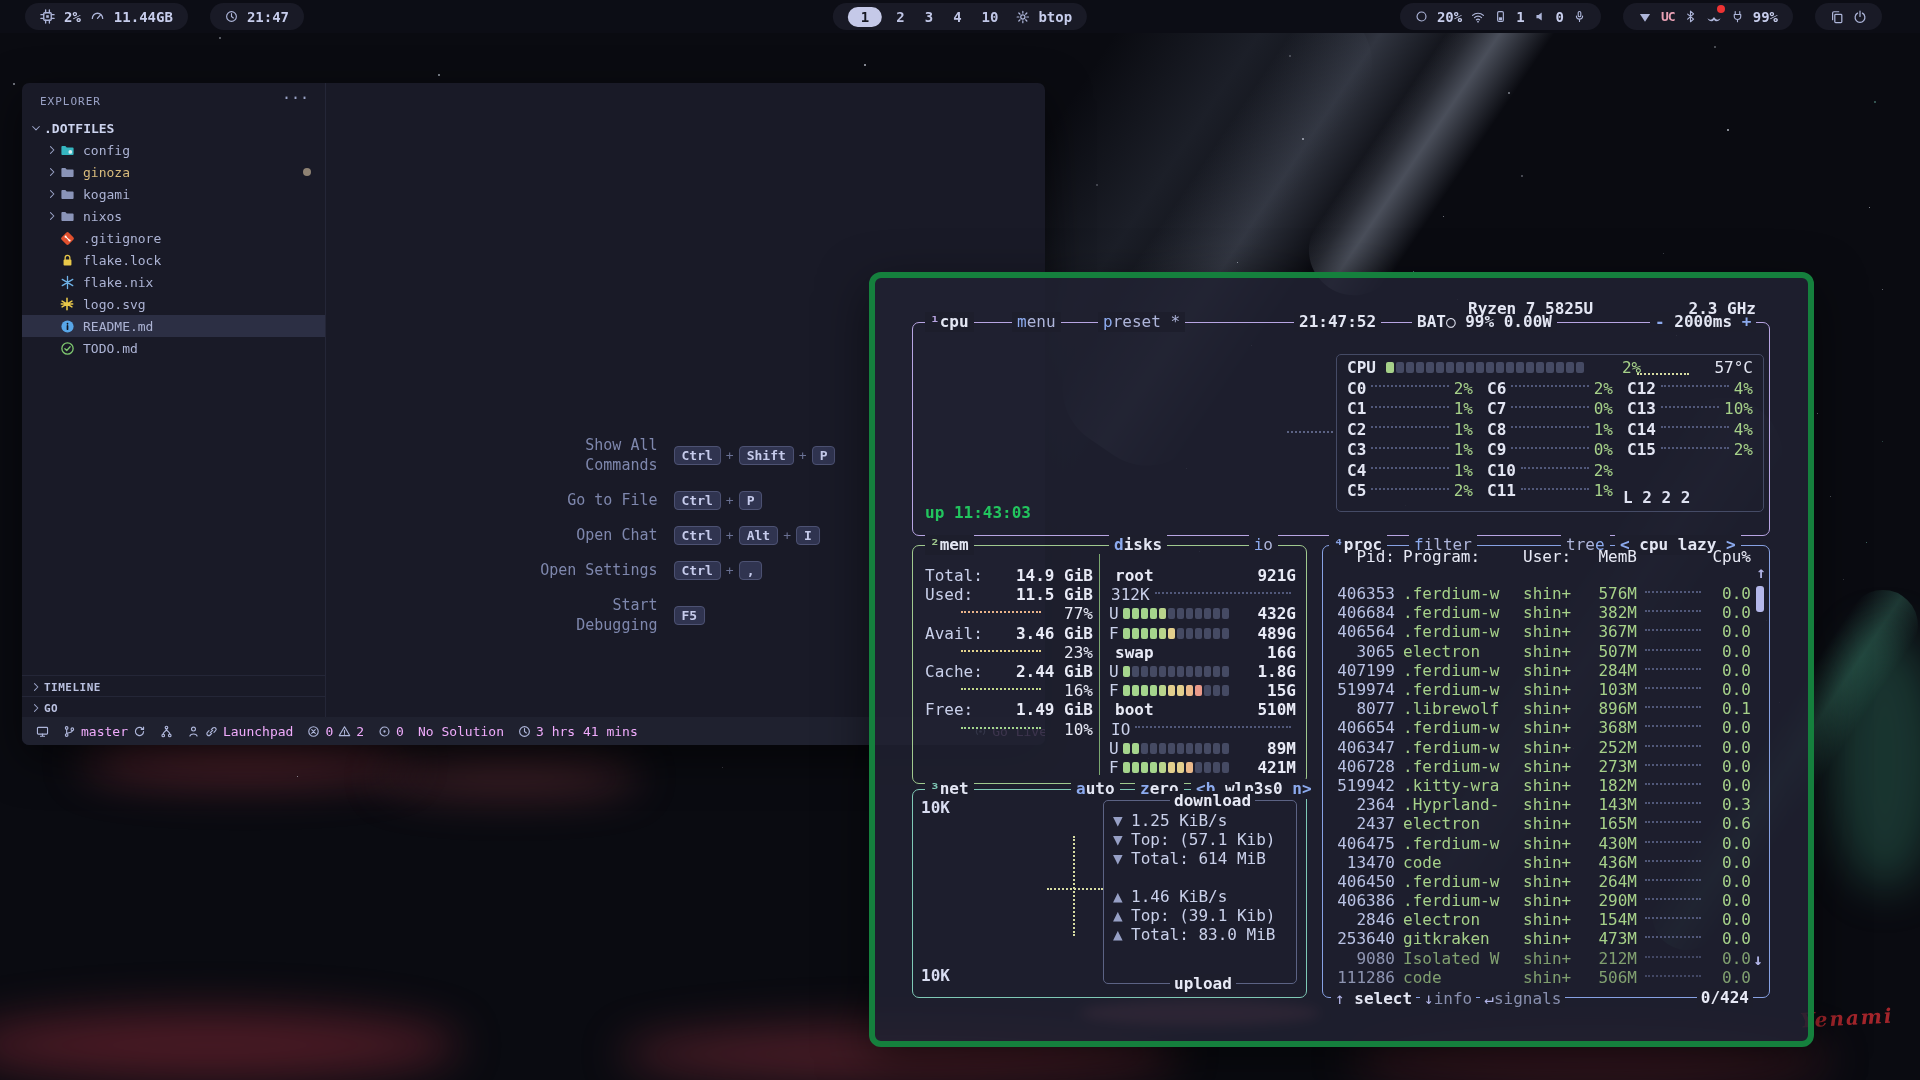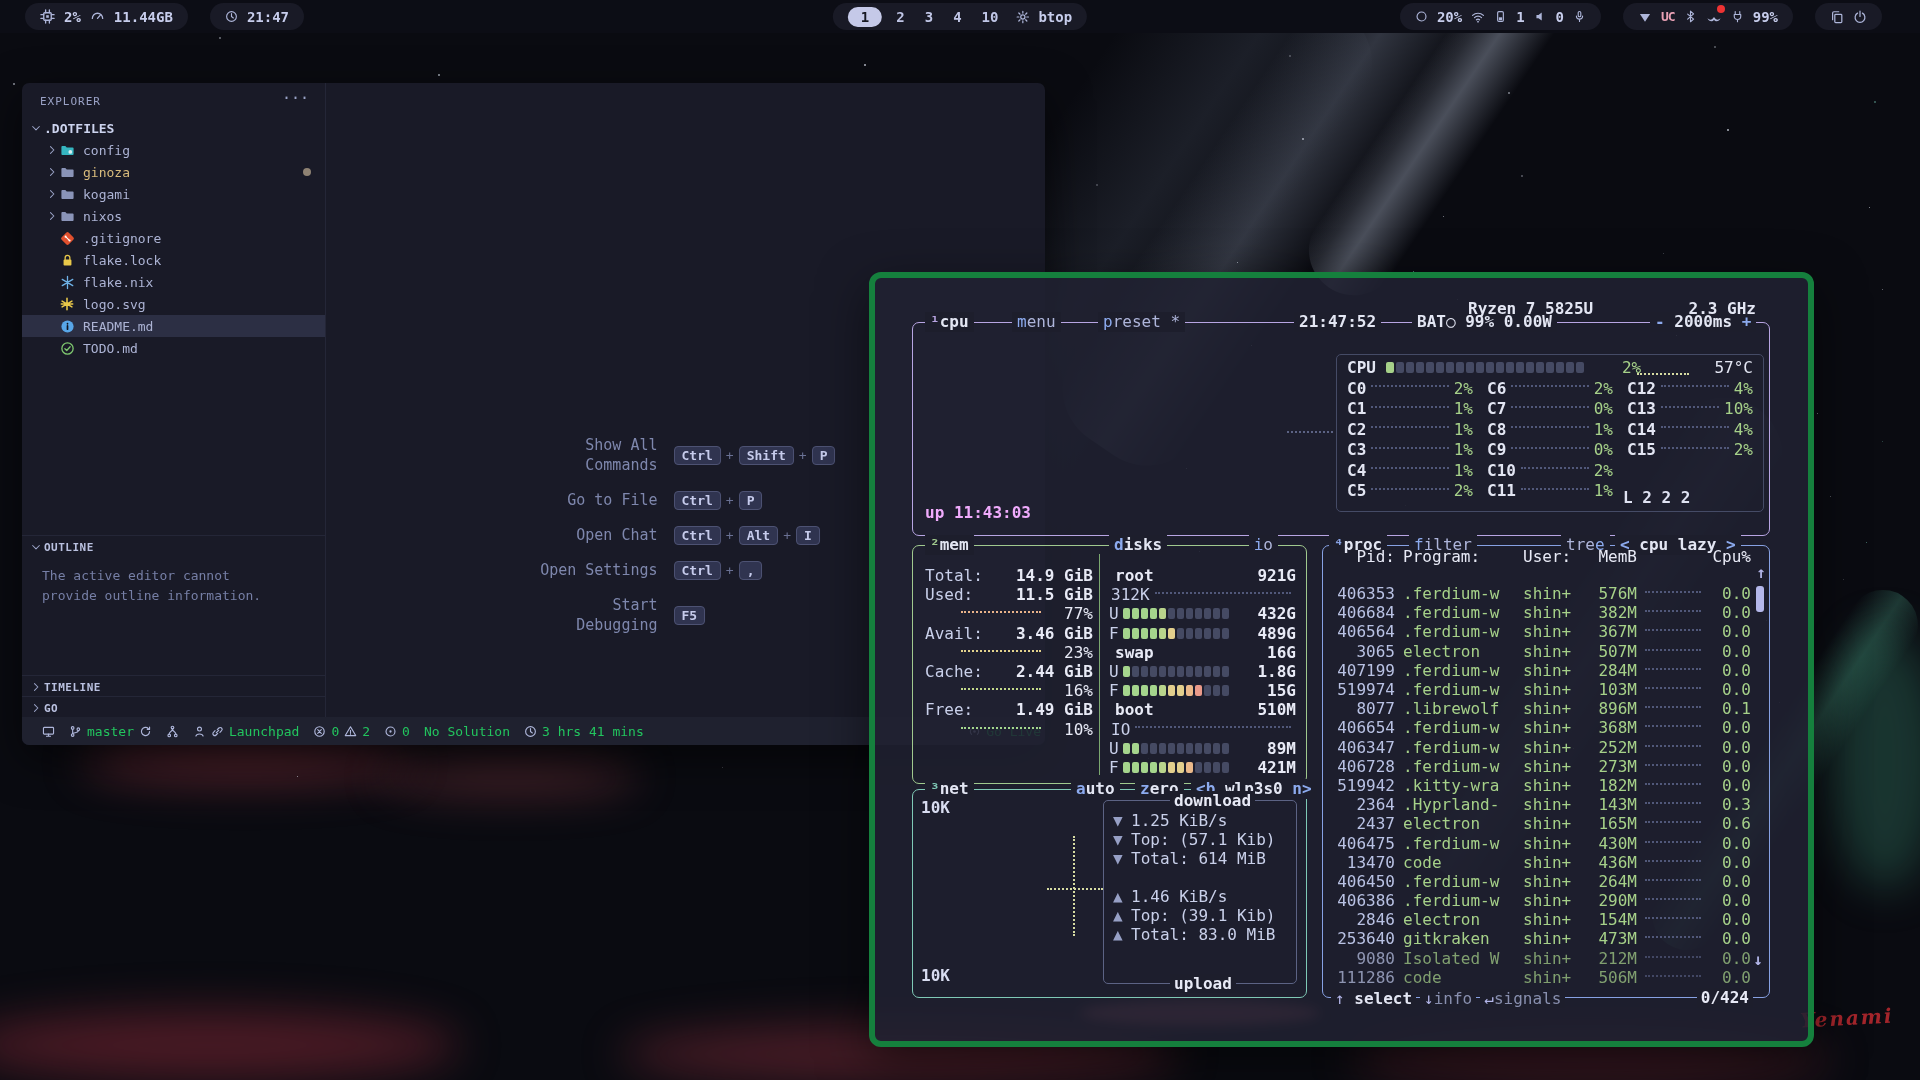--- a/index.html
+++ b/index.html
@@ -61,21 +61,21 @@
   .editor{position:absolute;left:304px;top:0;right:0;bottom:28px}
   .wmark{position:absolute;top:352px;left:50%;transform:translateX(-50%);display:flex;
       flex-direction:column;gap:15px}
   .wrow{display:flex;align-items:center;gap:16px}
   .wlabel{width:122px;text-align:right;color:#7e87ad;font-size:15px;line-height:20px}
   .wkeys{display:flex;align-items:center;gap:5px}
   kbd{background:#303450;border:1px solid #4d5273;border-radius:4px;color:#c6cbec;
       font-family:inherit;font-size:13px;padding:1px 7px;font-weight:bold}
   .plus{color:#6a7194;font-size:13px}
   .statusbar{position:absolute;left:0;right:0;bottom:0;height:28px;background:#1f212f;
-      display:flex;align-items:center;font-size:13px;color:#22c55e;padding:0 16px;gap:6px}
+      display:flex;align-items:center;font-size:13px;color:#f0abfc;padding:0 10px;gap:6px}
   .sbitem{display:inline-flex;align-items:center;gap:5px;padding:0 4px;cursor:pointer;white-space:nowrap}
   .sb-right{margin-left:auto;margin-right:-16px}
   
   .btop{position:absolute;left:869px;top:272px;width:933px;height:763px;z-index:3;
       background:rgba(32,33,49,.87);border:6px solid #15803d;border-radius:12px;
       box-shadow:0 16px 50px rgba(0,0,0,.5);font-size:16px;color:#c3cae8}
   .box{position:absolute;border:1.5px solid;border-radius:7px}
   .cpu-box{left:37px;top:44px;width:856px;height:212px;border-color:#b8a5e3}
   .mem-box{left:37px;top:267px;width:393px;height:237px;border-color:#a0c98e}
   .net-box{left:37px;top:511px;width:393px;height:207px;border-color:#7fc9b6}
@@ -90,21 +90,21 @@
   
   .corepanel{position:absolute;left:423px;top:31px;width:428px;height:158px;
       border:1px solid #454b66;border-radius:5px;padding:2px 10px;box-sizing:border-box}
   .modelrow{position:absolute;left:423px;top:-24px;width:428px}
   .cpurow{display:flex;align-items:center;height:21px}
   .blk{width:8px;height:11px;border-radius:2px;background:#454a63;margin-right:2px;flex:none}
   .ccols{display:flex;gap:14px}
   .ccol{width:128px}
   .crow{display:flex;align-items:center;height:20.5px}
   .loadavg{position:absolute;left:286px;bottom:4px;color:#dfe2f2;font-weight:bold}
-  .uptime{position:absolute;left:12px;top:180px;color:#f0abfc;font-weight:bold}
+  .uptime{position:absolute;left:12px;top:180px;color:#22c55e;font-weight:bold}
   .specks{position:absolute;border-bottom:2px dotted #d6dba2;height:2px}
   .gspecks{position:absolute;border-bottom:2px dotted #5c6384;height:2px}
   
   .memcol{position:absolute;left:12px;top:20px;width:168px}
   .mline{display:flex;height:19.2px;align-items:center}
   .mlabel{color:#c9d0ea}
   .mval{margin-left:auto;color:#e8eaf6;font-weight:bold}
   .mpct{display:flex;height:19.2px;align-items:center}
   .mdots{width:80px;margin:0 0 3px 36px;border-bottom:2px dotted}
   .memdiv{position:absolute;left:186px;top:8px;bottom:8px;width:1px;background:#7ba86f}
@@ -495,34 +495,20 @@
             <span class="fic ic" style="color: rgb(126, 199, 111);">
               <svg width="15" height="15" viewBox="0 0 16 16" fill="none" stroke="currentColor" stroke-width="1.4" stroke-linecap="round" stroke-linejoin="round">
                 <circle cx="8" cy="8" r="6"></circle>
                 <path d="M5.2 8.2l2 2 3.6-4"></path>
               </svg>
             </span>
             <span>TODO.md</span>
           </div>
         </div>
     </div>
-    <div class="sect" style="top:452px;bottom:0">
-      <div class="sect-head">
-        <span class="chev ic">
-            <svg width="12" height="12" viewBox="0 0 16 16" fill="none" stroke="currentColor" stroke-width="1.4" stroke-linecap="round" stroke-linejoin="round">
-              <path d="M3.5 6l4.5 4.5L12.5 6"></path>
-            </svg>
-          </span>
-        <span>OUTLINE</span>
-      </div>
-      <div class="outline-msg">
-        <div>The active editor cannot</div>
-        <div>provide outline information.</div>
-      </div>
-    </div>
     <div class="sect" style="top:592px">
       <div class="sect-head">
         <span class="chev ic">
             <svg width="12" height="12" viewBox="0 0 16 16" fill="none" stroke="currentColor" stroke-width="1.4" stroke-linecap="round" stroke-linejoin="round">
               <path d="M6 3.5l4.5 4.5L6 12.5"></path>
             </svg>
           </span>
         <span>TIMELINE</span>
       </div>
     </div>

